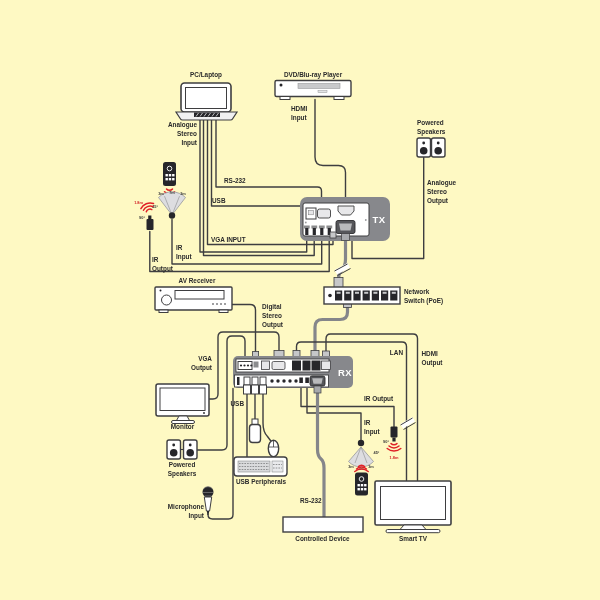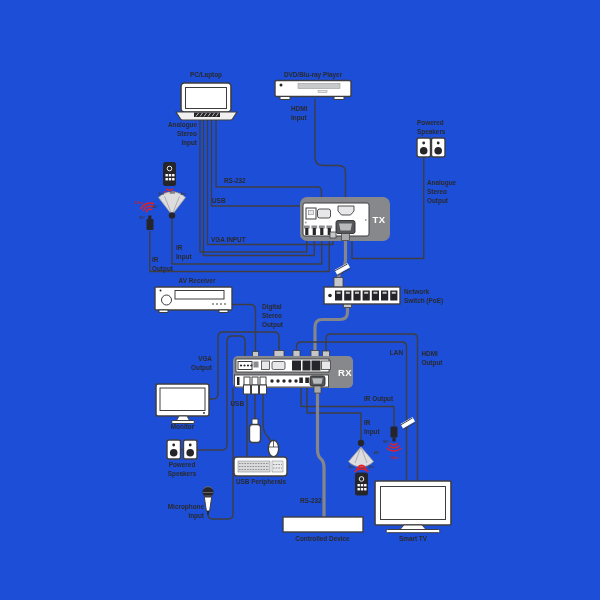--- a/index.html
+++ b/index.html
@@ -1,16 +1,16 @@
 <!DOCTYPE html>
 <html><head>
 <meta charset="utf-8">
 <style>
   html,body{margin:0;padding:0;background:#fff;}
-  .stage{position:relative;width:600px;height:600px;background:#1d4ed8;overflow:hidden;}
+  .stage{position:relative;width:600px;height:600px;background:#fef9c3;overflow:hidden;}
   svg{position:absolute;left:0;top:0;}
   text{font-family:"Liberation Sans","DejaVu Sans",sans-serif;}
   .lbl{font-weight:bold;font-size:6.4px;fill:#2a2a2b;}
   .tiny{font-weight:bold;font-size:3.9px;fill:#3a3a3b;}
   .tinyred{font-weight:bold;font-size:3.9px;fill:#d12026;}
   .unit{font-weight:bold;font-size:9.5px;fill:#ffffff;letter-spacing:.5px;}
   .mid{text-anchor:middle;}
   .end{text-anchor:end;}
   .wire{fill:none;stroke:#3e3e40;stroke-width:1.4;stroke-linejoin:round;stroke-linecap:round;}
   .wire2{fill:none;stroke:#3e3e40;stroke-width:1.1;stroke-linejoin:round;}

